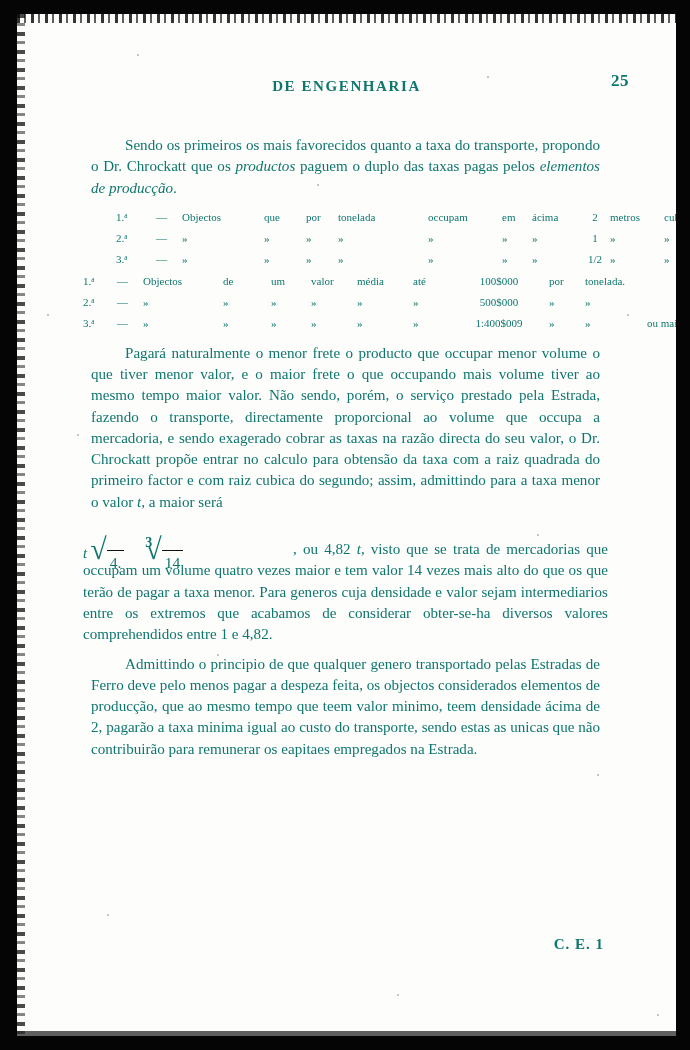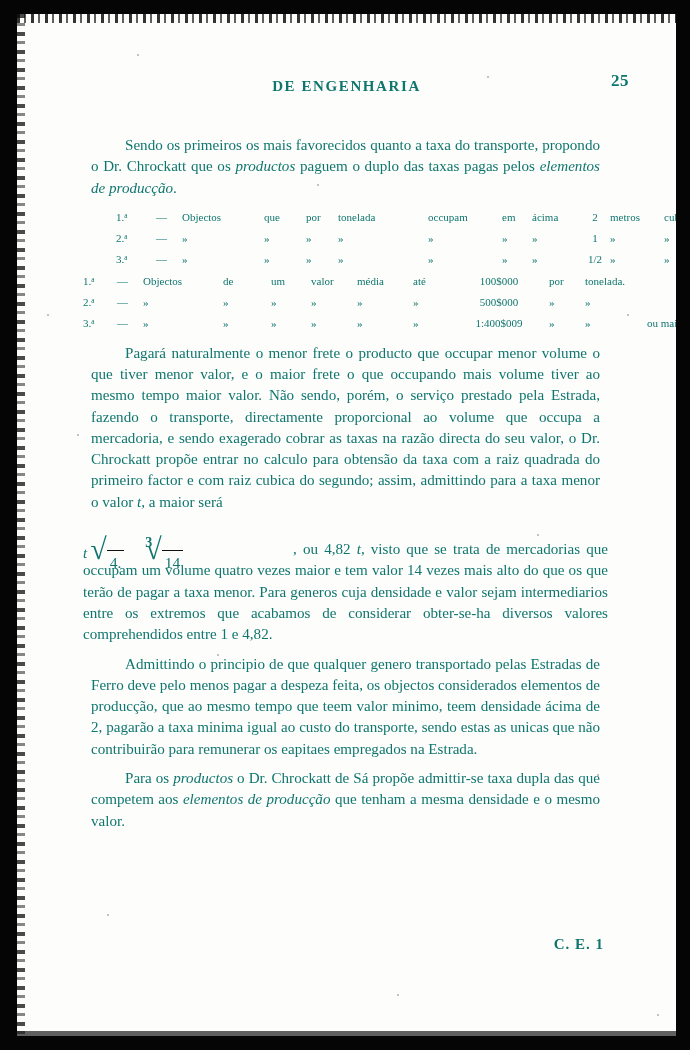--- a/index.html
+++ b/index.html
@@ -362,21 +362,20 @@
               <span class="rad-sign">√</span>
               <span class="rad-body">14</span>
             </span>
           </span>
         </div>
 
         <p class="runon" style="margin-top:-28px"><span style="display:inline-block;width:210px">&nbsp;</span><span>, ou 4,82 </span><em class="it">t</em><span>, visto que se trata de mercadorias que occupam um volume quatro vezes maior e tem valor 14 vezes mais alto do que os que terão de pagar a taxa menor. Para generos cuja densidade e valor sejam intermediarios entre os extremos que acabamos de considerar obter-se-ha diversos valores comprehendidos entre 1 e 4,82.</span></p>
 
         <p class="para">Admittindo o principio de que qualquer genero transportado pelas Estradas de Ferro deve pelo menos pagar a despeza feita, os objectos considerados elementos de producção, que ao mesmo tempo que teem valor minimo, teem densidade ácima de 2, pagarão a taxa minima igual ao custo do transporte, sendo estas as unicas que não contribuirão para remunerar os eapitaes empregados na Estrada.</p>
 
-        <p class="para"><span>Para os </span><em class="it">productos</em><span> o Dr. Chrockatt de Sá propõe admittir-se taxa dupla das que competem aos </span><em class="it">elementos de producção</em><span> que tenham a mesma densidade e o mesmo valor.</span></p>
 
 
       </div>
 
       <div class="colophon">C. E.  1</div>
 
       <div class="speckle">
         <i style="left:120px;top:40px"></i>
         <i style="left:470px;top:62px"></i>
         <i style="left:300px;top:170px"></i>

